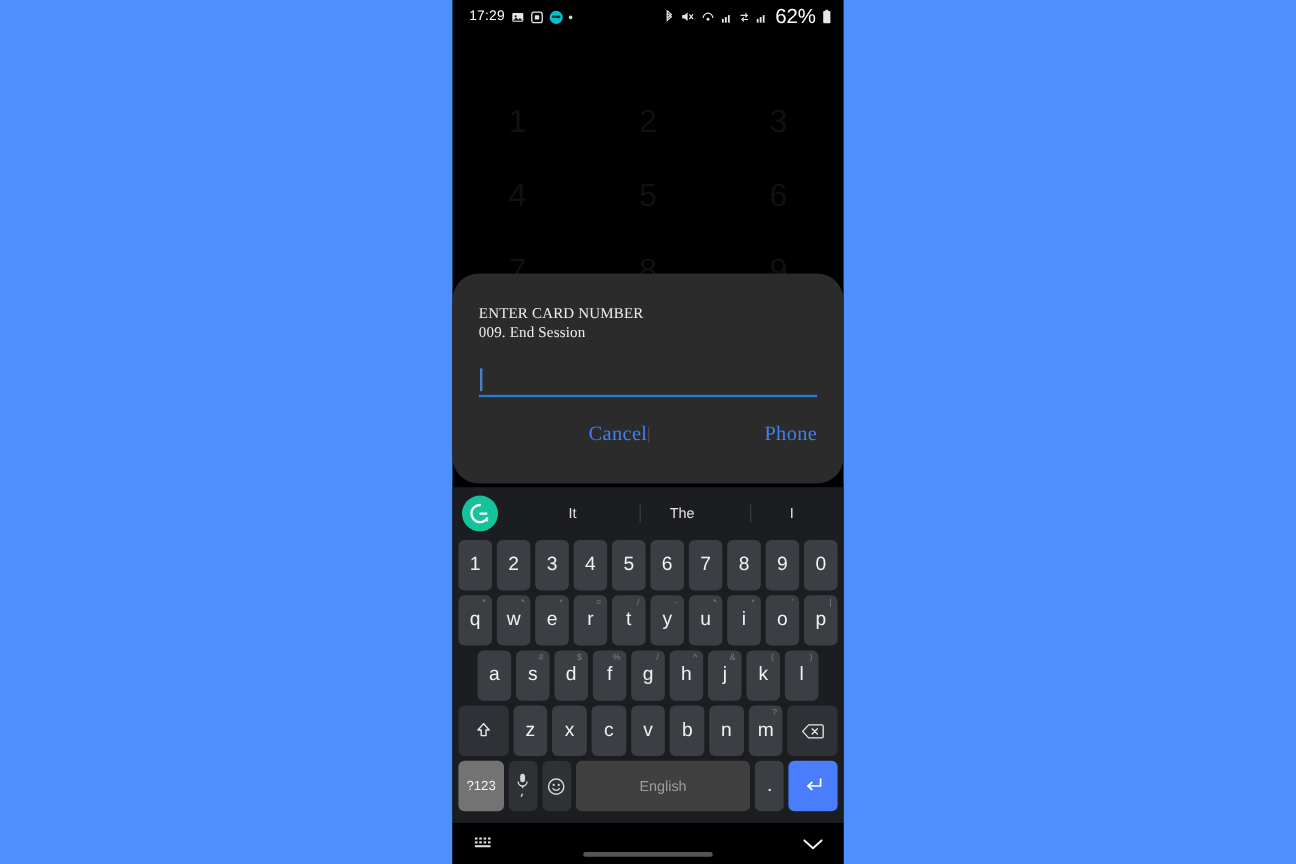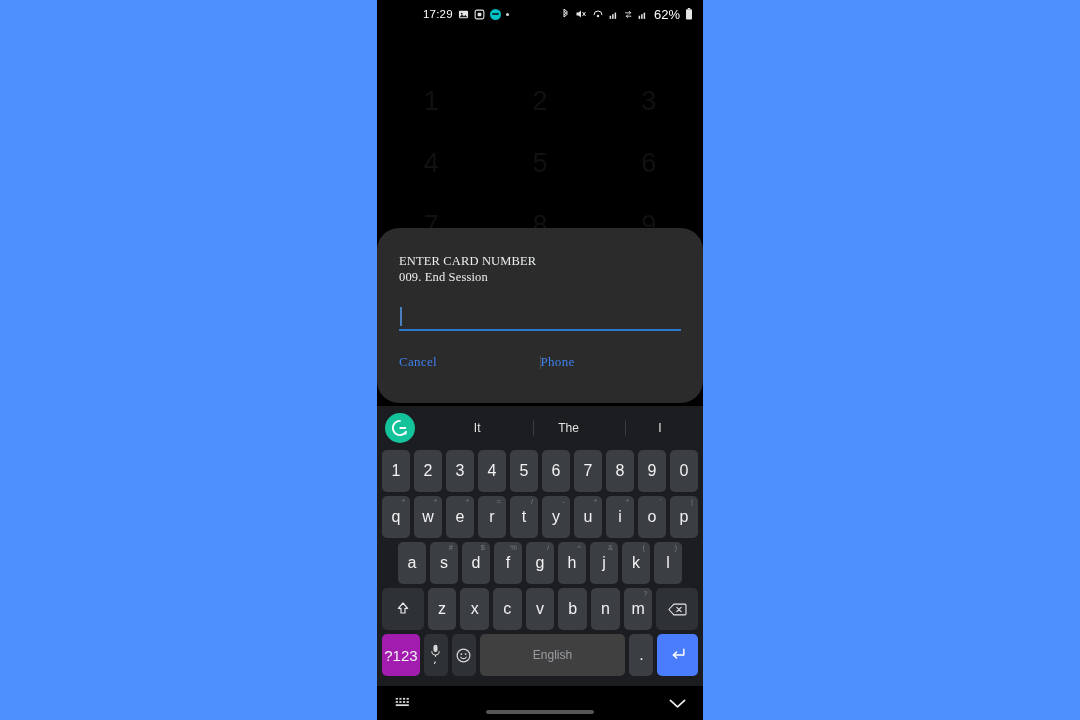--- a/index.html
+++ b/index.html
@@ -30,30 +30,29 @@
     display: flex;
     align-items: center;
     justify-content: space-between;
     padding: 0 10px 0 14px;
     color: #ffffff;
   }
   .status-left, .status-right {
     display: flex;
     align-items: center;
     gap: 5px;
-    margin-left: 32px;
   }
   .status-time {
     font-size: 11.5px;
     letter-spacing: .2px;
     color: #fff;
   }
   .sicon { display: inline-flex; align-items: center; }
   .battery-text {
-    font-size: 13px;
+    font-size: 17px;
     color: #fff;
     margin-left: 1px;
   }
   .dot-small {
     width: 3px; height: 3px; border-radius: 50%;
     background: #d8d8d8; display: inline-block;
   }
   .teal-app {
     width: 11px; height: 11px; border-radius: 50%;
     background: #00c2c7; display: inline-block;
@@ -147,23 +146,23 @@
     color: #e8e8e8;
   }
   #dlg-actions {
     margin-top: 14px;
     display: flex;
     align-items: center;
     height: 34px;
   }
   .dlg-btn {
     flex: 1;
-    text-align: left;
+    text-align: right;
     color: #3f81f0;
-    font-size: 13px;
+    font-size: 17px;
     letter-spacing: .3px;
     cursor: pointer;
   }
   .dlg-divider {
     width: 1px;
     height: 13px;
     background: #4a4a4a;
   }
 
   
@@ -238,21 +237,21 @@
     right: 5px;
     font-size: 7.5px;
     color: #7a7d82;
     line-height: 9px;
   }
   .key.fn { background: #2e3135; }
   .key.wide { flex: 1.45; }
   .key.space { flex: 5.2; background: #404040; font-size: 12px; color: #9a9ea3; }
   .key.enter { background: #4a7dfb; flex: 1.45; }
   .key.small-fn { flex: .85; background: #2e3135; }
-  .key.numsym { flex: 1.35; background: #a21caf; font-size: 15px; }
+  .key.numsym { flex: 1.35; background: #737373; font-size: 11px; }
   .key.period { flex: .85; background: #3b3e43; font-size: 16px; }
 
   
   #nav-bar {
     position: absolute;
     left: 0;
     top: 686px;
     width: 326px;
     height: 34px;
     background: #000;

